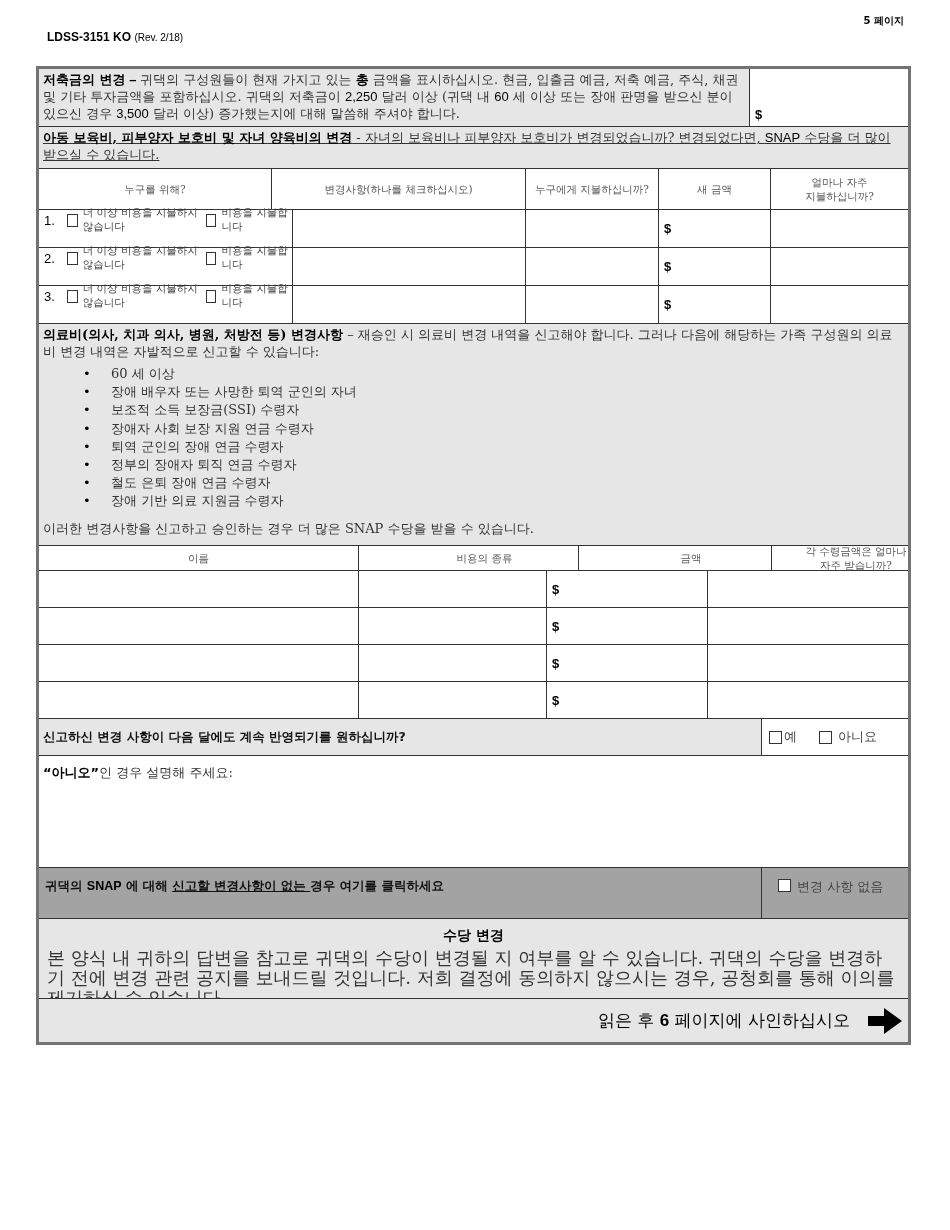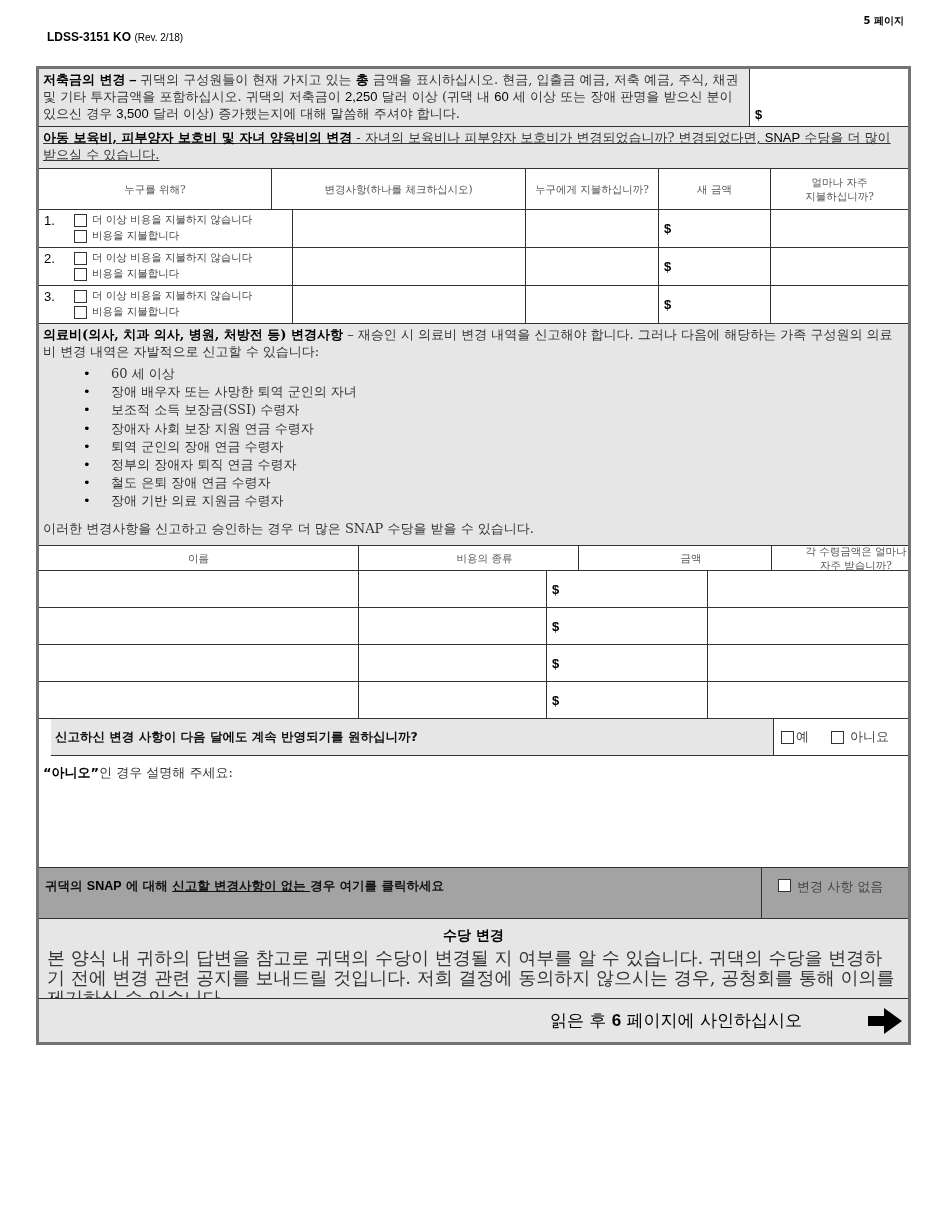--- a/index.html
+++ b/index.html
@@ -5,21 +5,21 @@
   * { box-sizing: border-box; margin: 0; padding: 0; }
   html, body { width: 950px; height: 1230px; background: #ffffff; }
   body { position: relative; font-family: "DejaVu Serif", serif; color: #222; font-size: 13px; }
 
   .hdr-left { position: absolute; left: 47px; top: 30px; font-family: "Liberation Sans", sans-serif; font-size: 12px; font-weight: bold; color: #000; }
   .hdr-left .rev { font-weight: normal; font-size: 10px; }
   .hdr-right { position: absolute; right: 46px; top: 14px; font-family: "DejaVu Sans", sans-serif; font-size: 10px; font-weight: bold; color: #000; }
 
   .frame { position: absolute; left: 36px; top: 66px; width: 875px; border: 3px solid #737373; }
   .row { display: flex; border-bottom: 1px solid #333; position: relative; }
-  .row:last-child { border-bottom: none; gap: 48px; }
+  .row:last-child { border-bottom: none; }
   .gray { background: #e6e6e6; }
   .cell { border-right: 1px solid #333; }
   .cell:last-child { border-right: none; }
 
   .p { font-size: 13px; line-height: 17px; color: #333; }
   .p b { color: #000; }
   .num { font-family: "Liberation Sans", sans-serif; color: #000; }
 
   
   .savings { height: 58px; }
@@ -30,39 +30,39 @@
 
   .childcare { height: 42px; padding: 2px 4px; text-decoration: underline; }
 
   
   .th { font-size: 10.5px; color: #555; text-align: center; line-height: 14px; display: flex; align-items: center; justify-content: center; }
   .ctable-head { height: 41px; }
   .c1 { width: 254px; } .c2 { width: 233px; } .c3 { width: 133px; } .c4 { width: 112px; } .c5 { flex: 1; }
   .ctable-row { height: 38px; }
   .ctable-row .c1 { display: flex; align-items: flex-start; padding: 2px 4px 0 5px; }
   .rownum { font-family: "Liberation Sans", sans-serif; font-size: 13px; color: #000; width: 30px; padding-top: 1px; }
-  .opts { display: flex; flex-direction: column; }
+  .opts { display: flex; flex-direction: row; }
   .opt { display: flex; align-items: center; font-size: 10.5px; color: #444; height: 16px; }
   .cb { display: inline-block; width: 13px; height: 13px; border: 1px solid #333; background: #fff; margin-right: 5px; }
   .ctable-row .c4 { display: flex; align-items: center; padding-left: 5px; }
 
   
   .medical { padding: 2px 4px 6px 4px; height: 222px; }
   .medical ul { list-style: none; margin: 5px 0 0 40px; }
   .medical li { font-size: 13px; line-height: 18.2px; color: #333; position: relative; padding-left: 28px; }
   .medical li::before { content: "\2022"; position: absolute; left: 0; color: #000; font-family: "DejaVu Sans", sans-serif; }
   .medical .foot { margin-top: 9px; }
 
   .mhead { height: 25px; gap: 32px; }
   .m1 { width: 320px; } .m2 { width: 188px; } .m3 { width: 161px; } .m4 { flex: 1; }
   .mhead .th { font-size: 10.5px; }
   .mrow { height: 37px; }
   .mrow .m3 { display: flex; align-items: center; padding-left: 5px; }
 
-  .continue { height: 37px; margin-left: 12px; }
+  .continue { height: 37px; }
   .continue .q { width: 723px; display: flex; align-items: center; padding-left: 4px; font-family: "DejaVu Sans", sans-serif; font-weight: bold; font-size: 12.5px; color: #111; }
   .continue .yn { flex: 1; background: #fff; display: flex; align-items: center; padding-left: 7px; font-size: 13px; color: #444; }
   .yn .cb { margin-right: 2px; }
   .yn .gap { width: 22px; }
 
   .explain { height: 112px; padding: 8px 4px; background: #fff; }
   .explain b { font-family: "DejaVu Sans", sans-serif; color: #000; }
 
   .nochg { height: 51px; background: #a3a3a3; }
   .nochg .q { width: 723px; padding: 10px 6px; font-family: "DejaVu Sans", sans-serif; font-weight: bold; font-size: 12.5px; color: #111; }

